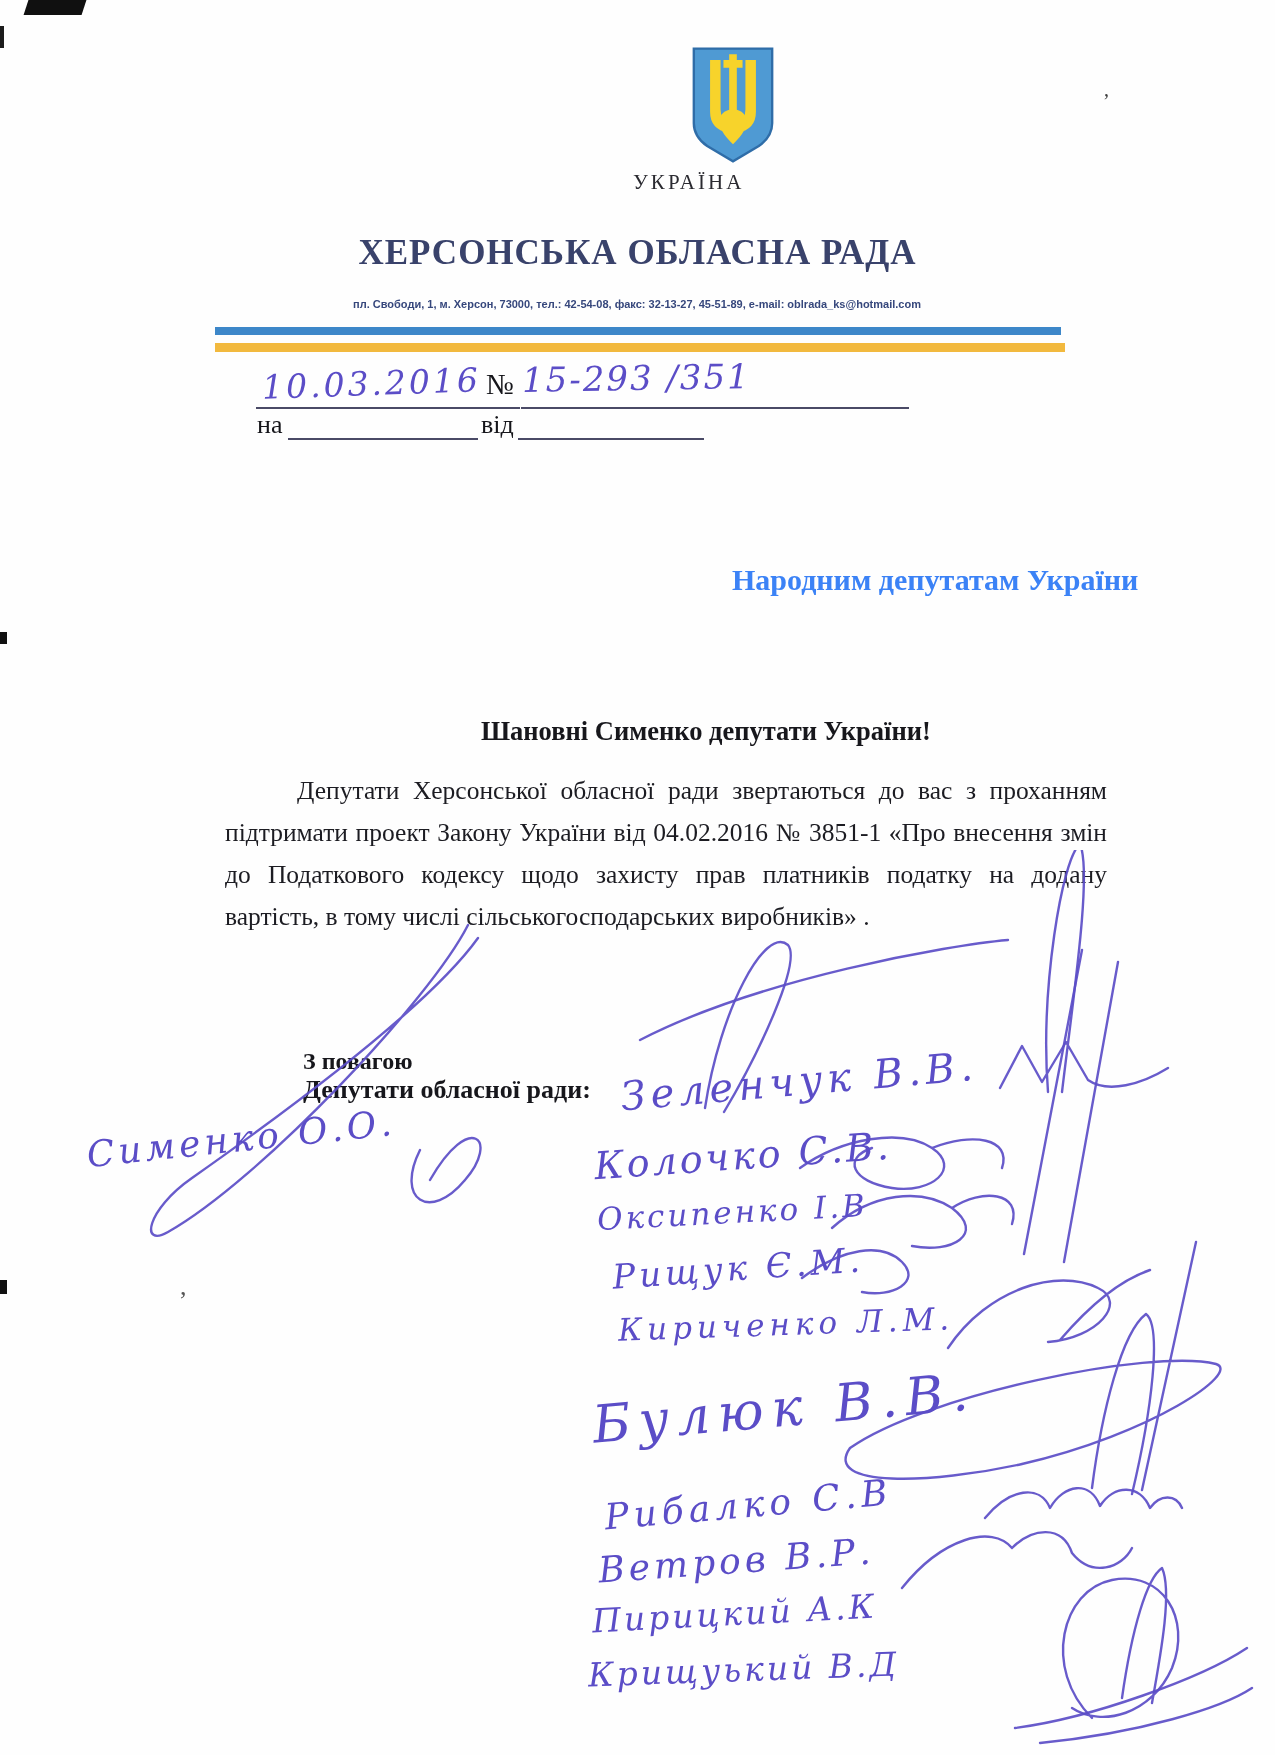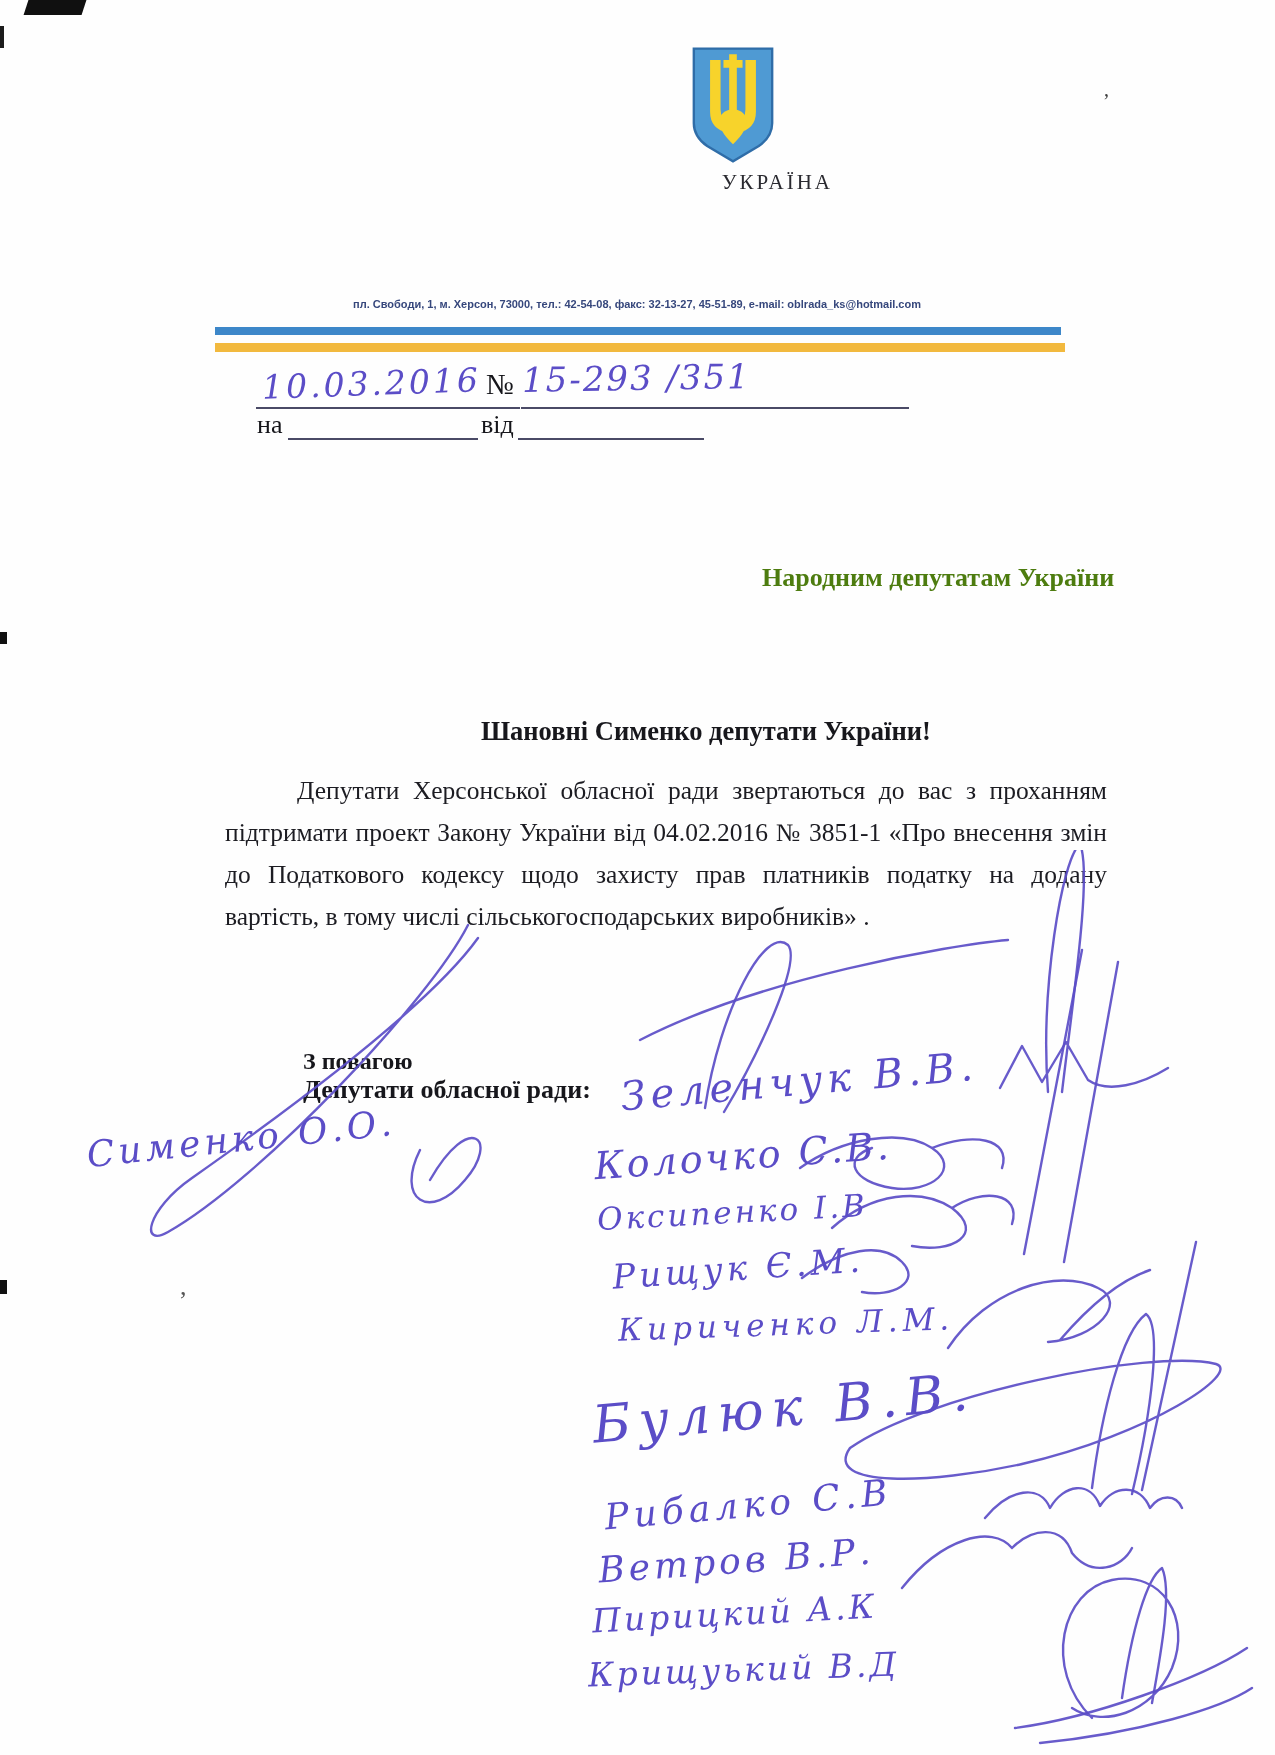--- a/index.html
+++ b/index.html
@@ -3,21 +3,21 @@
 <meta charset="utf-8">
 <style>
   html,body{margin:0;padding:0;background:#e8e8e8;}
   #page{
     position:relative;width:1275px;height:1755px;margin:0 auto;
     background:#fefefe;overflow:hidden;
     font-family:"Liberation Serif", serif;color:#1a1a1a;
   }
   .abs{position:absolute;}
   
-  .country{left:633px;top:170px;width:200px;text-align:right;
+  .country{left:633px;top:170px;width:200px;text-align:left;
     font-size:21px;letter-spacing:3px;color:#2a2a30;}
   .org-title{left:180px;top:233px;width:915px;text-align:center;
     font-size:35px;font-weight:bold;letter-spacing:1px;color:#39426b;}
   .address-line{left:172px;top:298px;width:930px;text-align:center;
     font-family:"Liberation Sans", sans-serif;font-weight:bold;
     font-size:11px;color:#36477c;}
   .stripe-blue{left:215px;top:327px;width:846px;height:8px;background:#3d87c9;}
   .stripe-yellow{left:215px;top:343px;width:850px;height:9px;background:#f2b93e;}
   
   .hw{font-family:"DejaVu Serif", serif;font-style:italic;color:#5b4dc7;white-space:nowrap;}
@@ -26,21 +26,21 @@
   .ref-label{font-size:26px;color:#15151a;}
   .num-label{left:486px;top:368px;font-size:29px;color:#15151a;}
   .u-line{height:2px;background:#4a4a66;}
   .ul1{left:256px;top:407px;width:264px;}
   .ul2{left:521px;top:407px;width:388px;}
   .ul3{left:288px;top:438px;width:190px;}
   .ul4{left:518px;top:438px;width:186px;}
   .na-label{left:257px;top:410px;}
   .vid-label{left:481px;top:410px;}
   
-  .addressee{left:762px;top:563px;font-size:26px;font-weight:bold;color:#4d7c0f;white-space:nowrap;}
+  .addressee{left:732px;top:563px;font-size:30px;font-weight:bold;color:#3b82f6;white-space:nowrap;}
   .salutation{left:481px;top:716px;font-size:26.5px;font-weight:bold;color:#17171c;white-space:nowrap;}
   .body-par{left:225px;top:770px;width:882px;font-size:25.5px;line-height:42px;
     text-align:justify;text-indent:72px;color:#1c1c22;}
   .regards{left:303px;top:1048px;font-size:24px;font-weight:bold;color:#17171c;}
   .signers-label{left:303px;top:1075px;font-size:26px;font-weight:bold;color:#17171c;white-space:nowrap;}
   
   .sig{font-family:"DejaVu Serif", serif;font-style:italic;color:#5b4dc7;white-space:nowrap;}
   .sig1{left:86px;top:1118px;font-size:36px;letter-spacing:4px;transform:rotate(-6deg);}
   .sig2{left:620px;top:1058px;font-size:40px;letter-spacing:5px;transform:rotate(-5deg);}
   .sig3{left:594px;top:1134px;font-size:38px;letter-spacing:3px;transform:rotate(-4deg);}
@@ -77,20 +77,21 @@
   <svg class="abs" style="left:690px;top:44px" width="86" height="122" viewBox="0 0 90 126">
     <path d="M4,4 H86 V82 Q86,96 72,106 L45,122 L18,106 Q4,96 4,82 Z" fill="#4f9ad3" stroke="#2f6da8" stroke-width="2.5"></path>
     <g fill="#f7d32b">
       <path d="M21,16 h11 v52 q0,10 9,13 v11 q-20,-3 -20,-22 z"></path>
       <path d="M69,16 h-11 v52 q0,10 -9,13 v11 q20,-3 20,-22 z"></path>
       <path d="M41,10 h8 v6 h6 v8 h-6 v44 c8,2 10,8 10,12 c0,10 -8,18 -14,24 c-6,-6 -14,-14 -14,-24 c0,-4 2,-10 10,-12 v-44 h-6 v-8 h6 z"></path>
     </g>
   </svg>
 
   <div class="abs country">УКРАЇНА</div>
+  <div class="abs org-title">ХЕРСОНСЬКА ОБЛАСНА РАДА</div>
   <div class="abs address-line">пл. Свободи, 1,   м. Херсон,   73000,   тел.: 42-54-08,   факс: 32-13-27,   45-51-89,   e-mail:  oblrada_ks@hotmail.com</div>
   <div class="abs stripe-blue"></div>
   <div class="abs stripe-yellow"></div>
 
   <div class="abs hw hw-date">10.03.2016</div>
   <div class="abs num-label">№</div>
   <div class="abs hw hw-number">15-293 /351</div>
   <div class="abs u-line ul1"></div>
   <div class="abs u-line ul2"></div>
   <div class="abs ref-label na-label">на</div>

